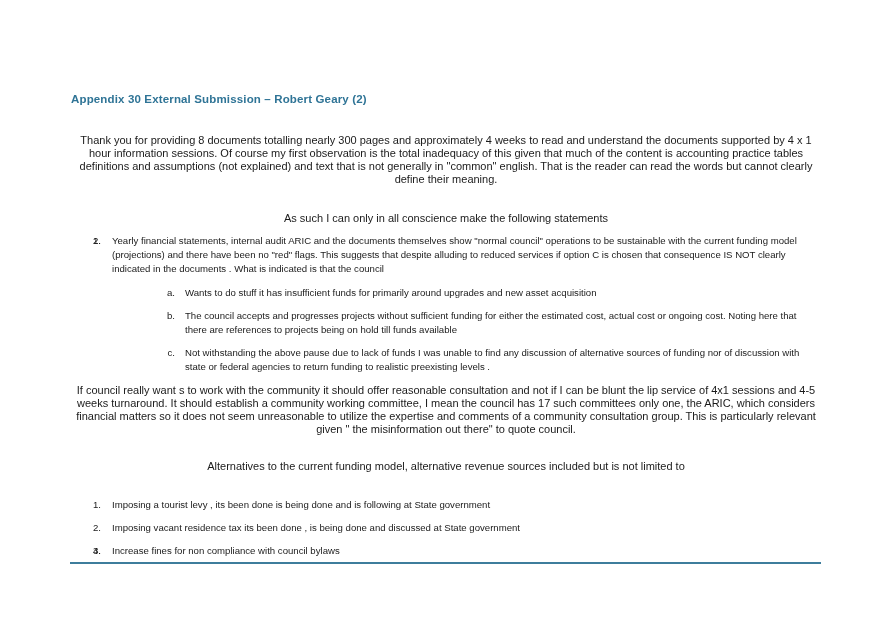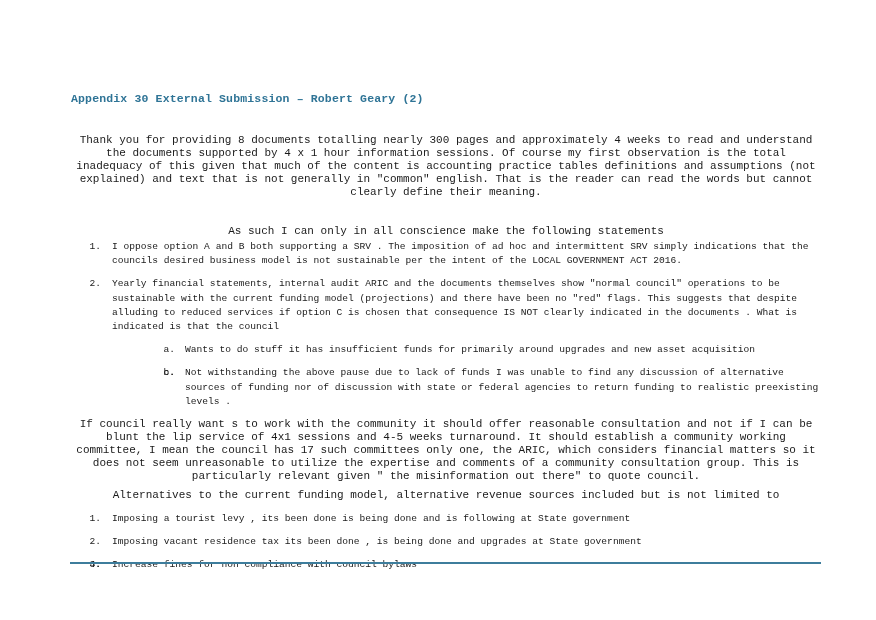--- a/index.html
+++ b/index.html
@@ -18,21 +18,20 @@
     height: 620px;
     background: #ffffff;
     overflow: hidden;
     box-sizing: border-box;
   }
   .content {
     position: absolute;
     left: 71px;
     top: 92px;
     width: 750px;
-    font-family: Liberation Mono, monospace;
   }
   .doc-title {
     font-size: 11.5px;
     font-weight: bold;
     color: #2f7496;
     letter-spacing: 0.15px;
     margin: 0 0 28px 0;
     line-height: 14px;
   }
   .para {
@@ -42,24 +41,24 @@
     margin: 0 0 0 0;
     text-align: center;
   }
   .para.intro {
     margin-bottom: 26px;
   }
   .para.lead {
     margin-bottom: 2px;
   }
   .para.block {
-    margin-bottom: 6px;
+    margin-bottom: 24px;
   }
   .para.alt-lead {
-    margin-bottom: 10px;
+    margin-bottom: 25px;
   }
   ol.num-list, ol.alpha-list {
     margin: 0;
     padding: 0;
     list-style: none;
   }
   ol.num-list > li, ol.alpha-list > li {
     position: relative;
     font-size: 9.6px;
     line-height: 14.2px;
@@ -138,32 +137,32 @@
     <h1 class="doc-title">Appendix 30 External Submission – Robert Geary (2)</h1>
 
     <p class="para intro">Thank you for providing 8 documents totalling nearly 300 pages and approximately 4 weeks to read and understand the documents supported by 4 x 1 hour information sessions. Of course my first observation is the total inadequacy of this given that much of the content is accounting practice tables definitions and assumptions (not explained) and text that is not generally in "common" english. That is the reader can read the words but cannot clearly define their meaning.</p>
 
     <p class="para lead">As such I can only in all conscience make the following statements</p>
 
     <div class="list-group">
       <ol class="num-list">
         <li>
           <span class="marker">1.</span>
-          <span>I oppose option A and B both supporting a SRV . The imposition of ad hoc and intermittent SRV simply indications that the councils desired business model is not sustainable per the intent of the LOCAL GOVERNMENT ACT 2016.</span>
         </li>
         <li>
           <span class="marker">2.</span>
           <span>Yearly financial statements, internal audit ARIC and the documents themselves show "normal council" operations to be sustainable with the current funding model (projections) and there have been no "red" flags. This suggests that despite alluding to reduced services if option C is chosen that consequence IS NOT clearly indicated in the documents . What is indicated is that the council</span>
           <ol class="alpha-list sub-wrap list-tight">
             <li>
               <span class="marker">a.</span>
               <span>Wants to do stuff it has insufficient funds for primarily around upgrades and new asset acquisition</span>
             </li>
             <li>
               <span class="marker">b.</span>
+              <span>The council accepts and progresses projects without sufficient funding for either the estimated cost, actual cost or ongoing cost. Noting here that there are references to projects being on hold till funds available</span>
             </li>
             <li>
               <span class="marker">c.</span>
               <span>Not withstanding the above pause due to lack of funds I was unable to find any discussion of alternative sources of funding nor of discussion with state or federal agencies to return funding to realistic preexisting levels .</span>
             </li>
           </ol>
         </li>
       </ol>
     </div>
 
@@ -171,21 +170,21 @@
 
     <p class="para alt-lead">Alternatives to the current funding model, alternative revenue sources included but is not limited to</p>
 
     <ol class="num-list list-tight">
       <li>
         <span class="marker">1.</span>
         <span>Imposing a tourist levy , its been done is being done and is following at State government</span>
       </li>
       <li>
         <span class="marker">2.</span>
-        <span>Imposing vacant residence tax its been done , is being done and upgrades at State government</span>
+        <span>Imposing vacant residence tax its been done , is being done and discussed at State government</span>
       </li>
       <li>
         <span class="marker">3.</span>
       </li>
       <li>
         <span class="marker">4.</span>
         <span>Increase fines for non compliance with council bylaws</span>
       </li>
     </ol>
 

